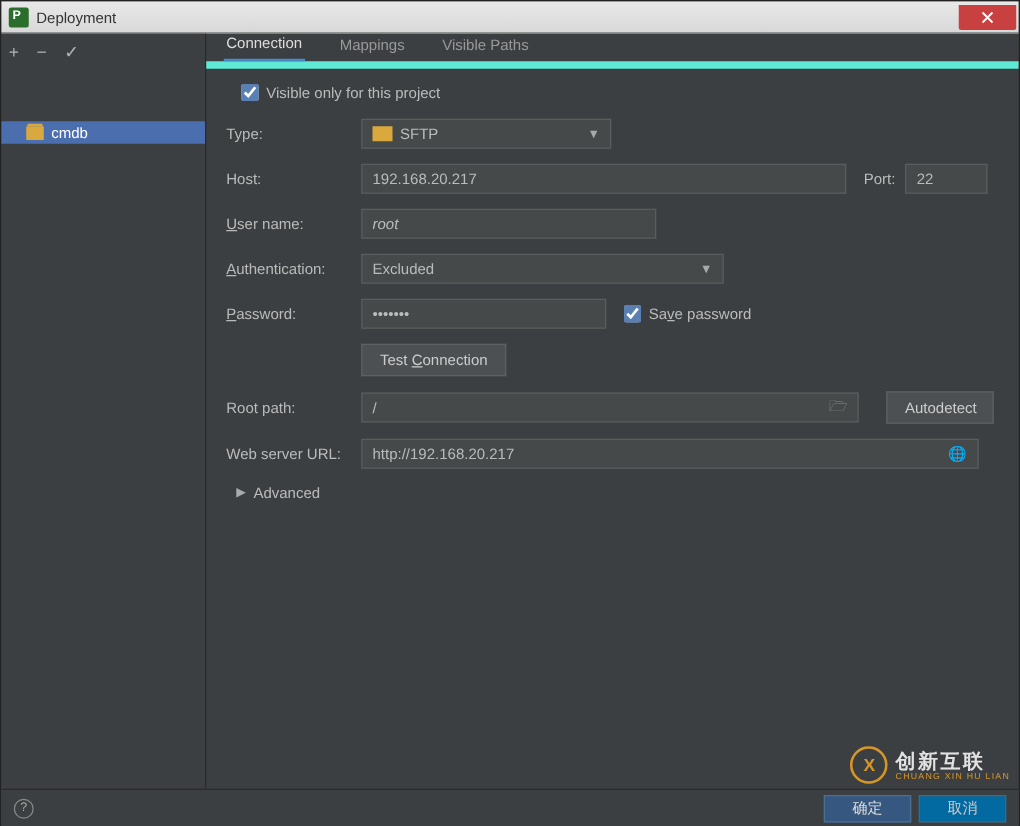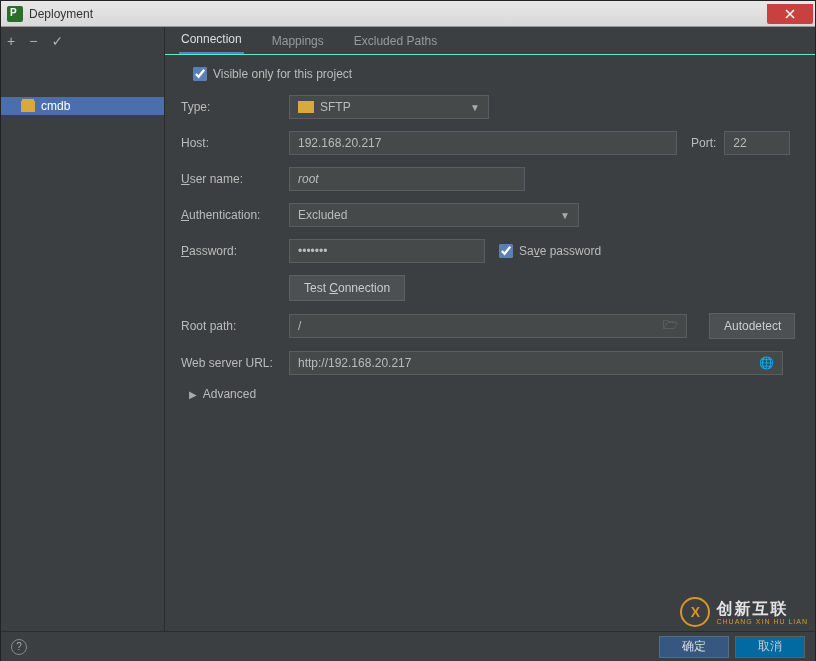--- a/index.html
+++ b/index.html
@@ -12,21 +12,21 @@
 .close-btn svg { width: 10px; height: 10px; }
 .content { display: flex; height: 604px; }
 .left-col { width: 164px; background: #3c3f41; border-right: 1px solid #2b2b2b; }
 .toolbar { height: 28px; display: flex; align-items: center; padding: 0 6px; gap: 14px; }
 .toolbar span { color: #afb1b3; cursor: pointer; font-size: 14px; }
 .tree { padding-top: 2px; margin-top: 40px; }
 .tree-item { background: #4b6eaf; color: #fff; padding: 2px 6px 2px 20px; display: flex; align-items: center; gap: 6px; }
 .sftp-icon { width: 14px; height: 11px; background: #d9a93e; position: relative; }
 .sftp-icon::after { content:""; position:absolute; top:-2px; left:1px; width:12px; height:2px; background:#d9a93e; }
 .right-col { flex: 1; display: flex; flex-direction: column; }
-.tabs { height: 28px; display: flex; align-items: flex-end; padding: 0 14px; gap: 26px; border-bottom: 1px solid #5eead4; }
+.tabs { height: 28px; display: flex; align-items: flex-end; padding: 0 14px; gap: 26px; border-bottom: 6px solid #5eead4; }
 .tab { padding: 6px 2px; color: #999; cursor: pointer; }
 .tab.active { color: #ddd; border-bottom: 2px solid #4a88c7; }
 .form { padding: 12px 16px; }
 .row { display: flex; align-items: center; margin-bottom: 12px; min-height: 24px; }
 .row.tall { margin-top: 6px; }
 label.lbl { width: 108px; color: #bbb; }
 .checkbox-row { padding-left: 12px; display:flex; align-items:center; gap:6px; margin-bottom:14px; }
 input[type="checkbox"] { accent-color: #5a7fb3; width:14px; height:14px; }
 .underline { text-decoration: underline; }
 .input, .select { background: #45494a; border: 1px solid #5a5d5e; color: #bbb; height: 24px; padding: 0 8px; }
@@ -84,21 +84,21 @@
         <span class="sftp-icon"></span>
         <span>cmdb</span>
       </div>
     </div>
   </div>
 
   <div class="right-col">
     <div class="tabs">
       <div class="tab active">Connection</div>
       <div class="tab">Mappings</div>
-      <div class="tab">Excluded Paths</div>
+      <div class="tab">Visible Paths</div>
     </div>
 
     <div class="form">
 
       <div class="checkbox-row">
         <input type="checkbox" checked="" style="">
         <span>Visible only for this project</span>
       </div>
 
       <div class="row">

